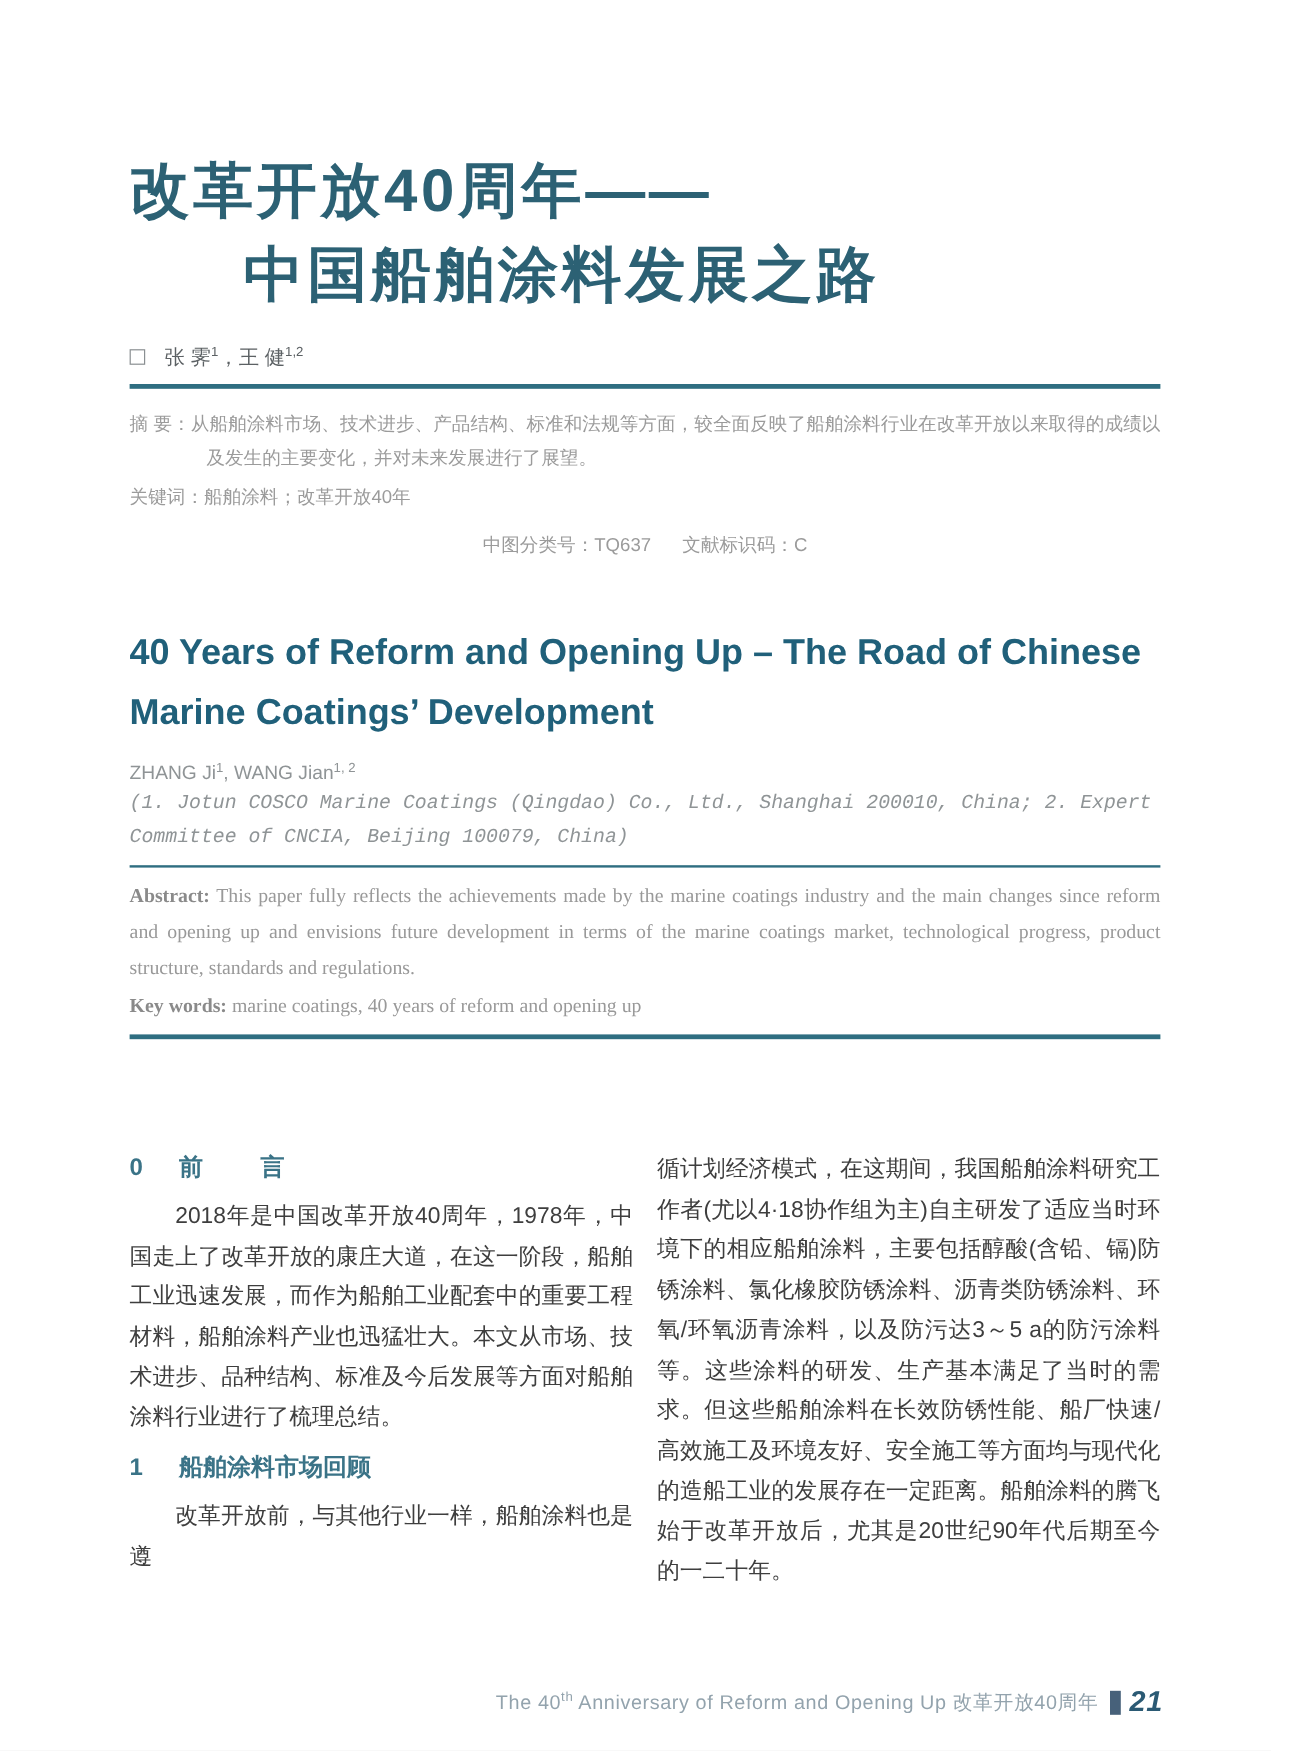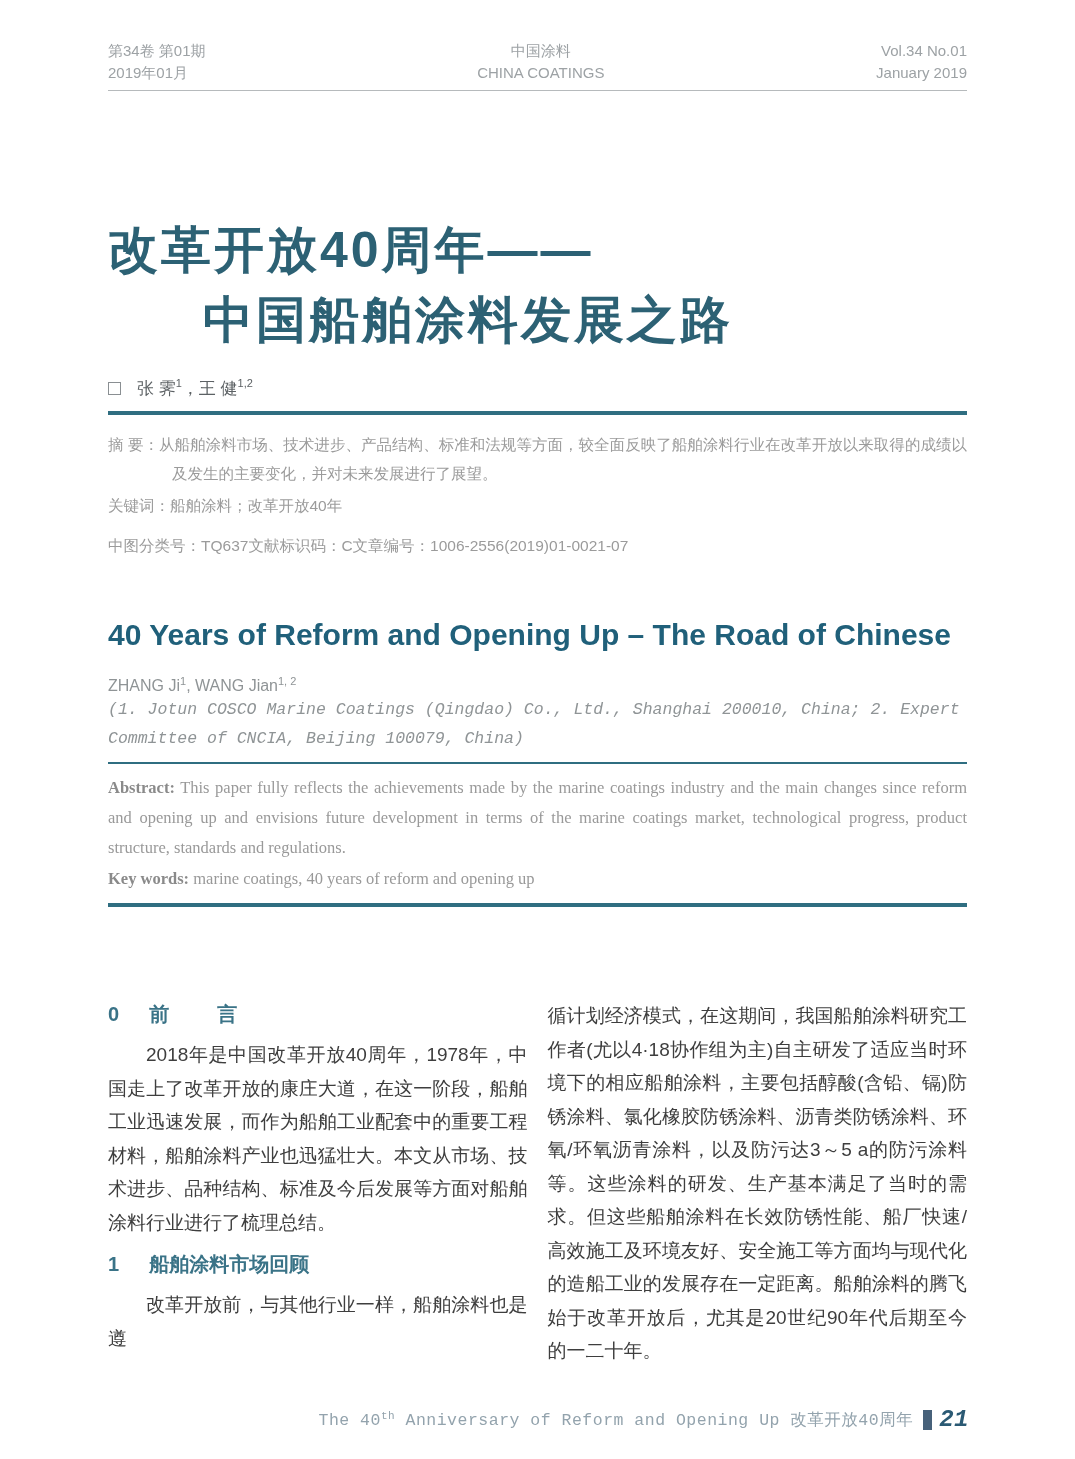--- a/index.html
+++ b/index.html
@@ -35,21 +35,21 @@
   .authors-cn sup, .authors-en sup { font-size:11px; }
   .affil-cn { margin-top:7px; margin-left:31px; color:#6b7073; font-size:15.5px; }
 
   .rule-thick { height:4px; background:#2f6e81; margin-top:11px; }
   .rule-thin  { height:2px; background:#2f6e81; }
 
   
   .abstract-cn { margin-top:15px; color:#9b9b9b; font-size:15.5px; line-height:29px; }
   .abs-main { padding-left:64px; text-indent:-64px; text-align:justify; }
   .kw-cn { margin-top:3px; }
-  .meta-row { display:flex; justify-content:flex-start; margin-top:11px; }
+  .meta-row { display:flex; justify-content:center; margin-top:11px;gap:26px; }
 
   
   .title-en { margin-top:50px; color:#20607a; font-weight:bold; font-size:30px; line-height:50px; }
   .authors-en { margin-top:15px; color:#8f9496; font-size:16px; }
   .affil-en {
     margin-top:0; font-family:Liberation Mono, monospace; font-style:italic;
     color:#8f9496; font-size:16.5px; line-height:29px;
   }
   .rule-thin.en-rule { margin-top:9px; }
   .abstract-en {
@@ -66,71 +66,57 @@
   .sec-heading { color:#3a7387; font-weight:bold; font-size:20px; line-height:30px; margin-bottom:9px; }
   .sec-num { margin-right:30px; }
   .sec-title-sp { letter-spacing:14px; }
   .para-indent { text-indent:2em; }
   .sec1 { margin-top:10px; }
 
   
   .page-footer {
     position:absolute; right:106px; bottom:26px;
     display:flex; align-items:center;
-    color:#93a3ad; font-family:Liberation Mono, monospace; font-size:16.5px;
+    color:#93a3ad; font-family:Liberation Sans, sans-serif; font-size:16.5px;
     letter-spacing:0.5px;
     justify-content:center;
   }
   .footer-bar { width:9px; height:20px; background:#47617a; margin:0 7px 0 10px; }
   .footer-page { color:#2b5a74; font-style:italic; font-weight:bold; font-size:24px; }
 </style>
 </head>
 <body>
 
 <div class="page">
   <div class="content">
 
-    <div class="journal-header">
-      <div>
-        <div>第34卷 第01期</div>
-        <div>2019年01月</div>
-      </div>
-      <div class="jh-center">
-        <div>中国涂料</div>
-        <div>CHINA COATINGS</div>
-      </div>
-      <div style="text-align:right;">
-        <div>Vol.34 No.01</div>
-        <div>January 2019</div>
-      </div>
-    </div>
 
     <div class="title-cn">
       <div>改革开放40周年——</div>
       <div class="title-cn-l2">中国船舶涂料发展之路</div>
     </div>
 
     <div class="authors-cn">
       <span class="author-box"></span><span>张  霁</span><sup>1</sup><span>，</span><span>王  健</span><sup>1,2</sup>
     </div>
 
     <div class="rule-thick"></div>
 
     <div class="abstract-cn">
       <p class="abs-main"><span>摘  要：</span><span>从船舶涂料市场、技术进步、产品结构、标准和法规等方面，较全面反映了船舶涂料行业在改革开放以来取得的成绩以及发生的主要变化，并对未来发展进行了展望。</span></p>
       <p class="kw-cn"><span>关键词：</span><span>船舶涂料；改革开放40年</span></p>
       <div class="meta-row">
         <span><span>中图分类号：</span><span>TQ637</span></span>
         <span><span>文献标识码：</span><span>C</span></span>
-        <span><span>文章编号：</span><span>1006-2556(2019)01-0021-07</span></span>
       </div>
     </div>
 
     <div class="title-en">
       <div>40 Years of Reform and Opening Up – The Road of Chinese</div>
+      <div>Marine Coatings’ Development</div>
     </div>
 
     <div class="authors-en">
       <span>ZHANG Ji</span><sup>1</sup><span>, </span><span>WANG Jian</span><sup>1, 2</sup>
     </div>
     <div class="affil-en">(1. Jotun COSCO Marine Coatings (Qingdao) Co., Ltd., Shanghai 200010, China; 2. Expert Committee of CNCIA, Beijing 100079, China)</div>
 
     <div class="rule-thin en-rule"></div>
 
     <div class="abstract-en">

